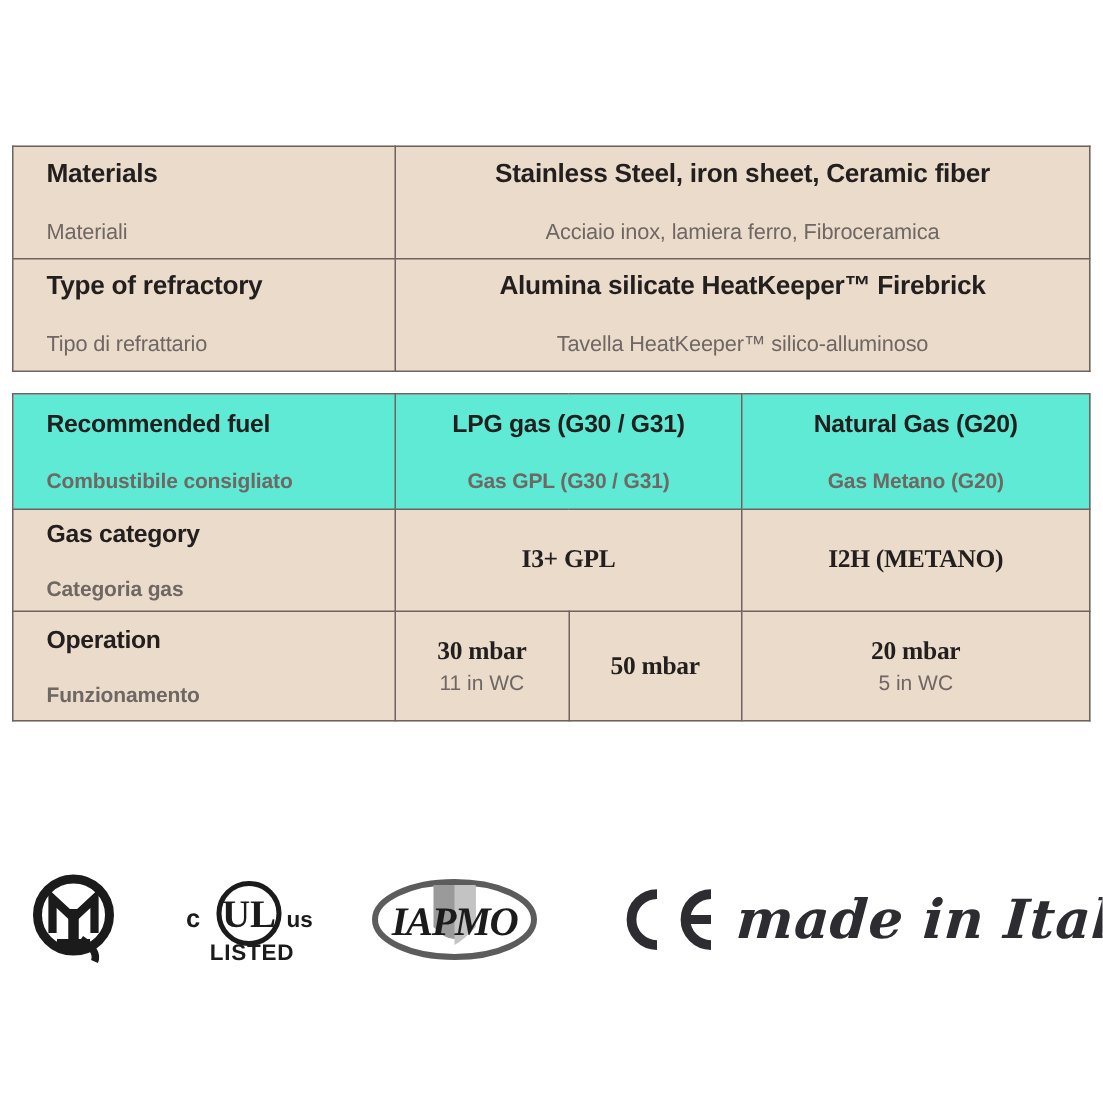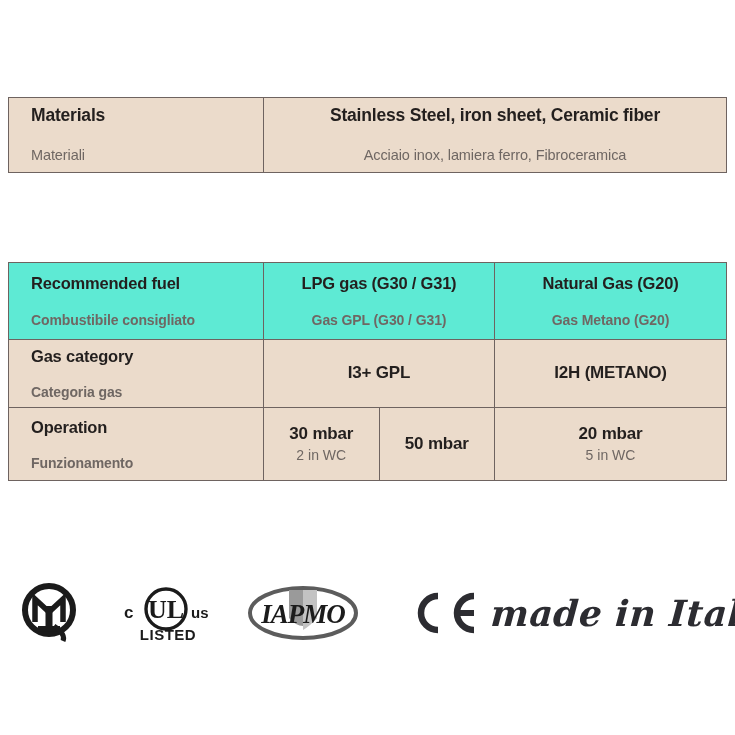--- a/index.html
+++ b/index.html
@@ -69,21 +69,21 @@
 
   
   #table-gas { left: 8px; top: 245px; width: 719px; }
   #table-gas .en { font-size: 16.5px; }
   #table-gas .it { font-size: 14px; margin-top: 18px; font-weight: bold; }
   #table-gas tr.r-header td { height: 76px; }
   #table-gas tr.r-category td { height: 66px; }
   #table-gas tr.r-operation td { height: 72px; }
   #table-gas tr.r-consumption td { height: 72px; }
 
-  #table-gas .value-en { font-size: 17px; font-weight: bold; color: #231f1e; letter-spacing: -0.2px; }
+  #table-gas .value-en { font-size: 17px; font-weight: bold; color: #231f1e; letter-spacing: -0.2px; font-family: Liberation Serif, serif; }
   #table-gas .value-it { font-size: 14px; color: #6f6763; margin-top: 2px; }
 
   sup { font-size: 0.62em; vertical-align: super; line-height: 0; }
 
   
   .logo-strip {
     position: absolute;
     left: 0;
     top: 556px;
     width: 735px;
@@ -128,20 +128,34 @@
             <div class="it">Materiali</div>
           </div>
         </td>
         <td>
           <div class="cell">
             <div class="en">Stainless Steel, iron sheet, Ceramic fiber</div>
             <div class="it">Acciaio inox, lamiera ferro, Fibroceramica</div>
           </div>
         </td>
       </tr>
+      <tr>
+        <td>
+          <div class="cell left">
+            <div class="en">Type of refractory</div>
+            <div class="it">Tipo di refrattario</div>
+          </div>
+        </td>
+        <td>
+          <div class="cell">
+            <div class="en">Alumina silicate HeatKeeper™ Firebrick</div>
+            <div class="it">Tavella HeatKeeper™ silico-alluminoso</div>
+          </div>
+        </td>
+      </tr>
     </tbody>
   </table>
 
   <table class="spec-table" id="table-gas">
     <tbody>
 
       <tr class="r-header">
         <td class="head-brown" style="width:254px">
           <div class="cell left">
             <div class="en">Recommended fuel</div>
@@ -184,21 +198,21 @@
       <tr class="r-operation">
         <td>
           <div class="cell left">
             <div class="en">Operation</div>
             <div class="it">Funzionamento</div>
           </div>
         </td>
         <td style="width:113px">
           <div class="cell">
             <div class="value-en">30 mbar</div>
-            <div class="value-it">2 in WC</div>
+            <div class="value-it">11 in WC</div>
           </div>
         </td>
         <td style="width:117px">
           <div class="cell">
             <div class="value-en">50 mbar</div>
           </div>
         </td>
         <td>
           <div class="cell">
             <div class="value-en">20 mbar</div>

